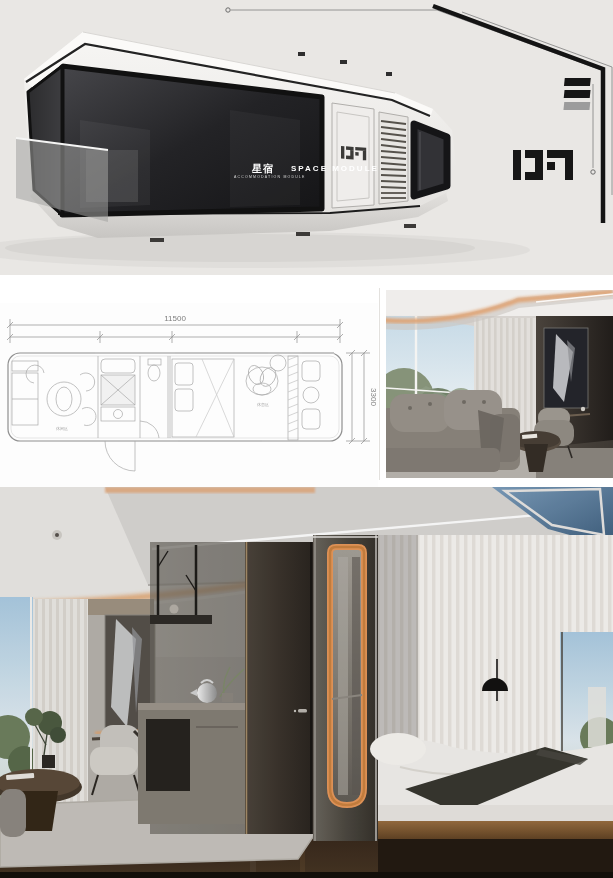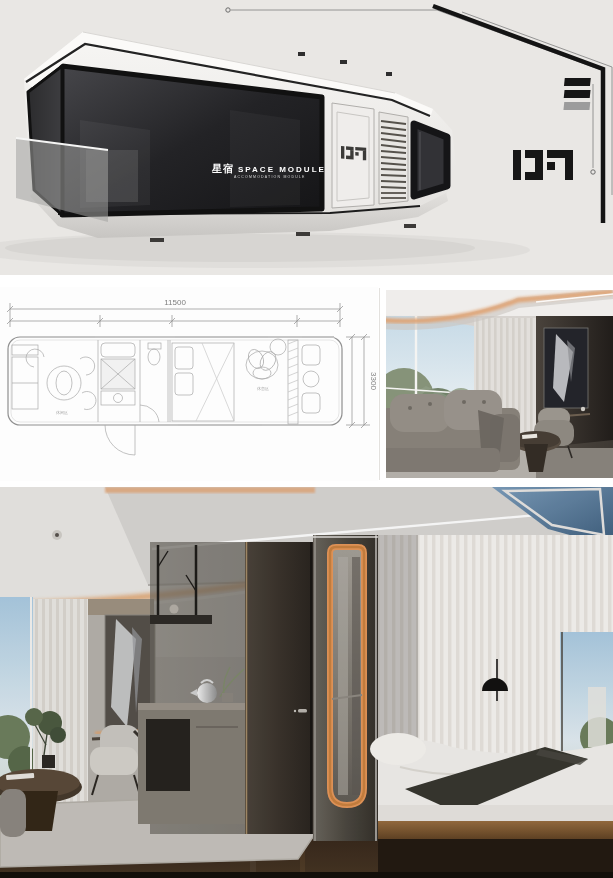--- a/index.html
+++ b/index.html
@@ -3,26 +3,26 @@
 <meta charset="utf-8">
 <style>
   html,body{margin:0;padding:0;background:#fff;}
   .page{position:relative;width:613px;height:878px;background:#fff;overflow:hidden;
         font-family:"Liberation Sans",sans-serif;}
   .abs{position:absolute;}
   
   .hero{left:0;top:0;width:613px;height:275px;background:#e9e7e4;}
   .hero svg{display:block;}
   .brand{left:212px;top:164px;color:#fff;line-height:1;}
-  .brand .row1{display:flex;align-items:flex-end;gap:4px;}
+  .brand .row1{display:flex;align-items:center;gap:17px;margin-left:40px;}
   .brand .cn{font-size:10px;font-weight:bold;letter-spacing:1px;}
   .brand .en{font-size:8px;font-weight:bold;letter-spacing:2px;}
   .brand .sub{font-size:3.5px;letter-spacing:1.2px;color:#d8d8d8;margin-top:2px;margin-left:22px;}
   
-  .plan{left:0;top:287px;width:378px;height:194px;background:#fdfdfd;}
+  .plan{left:0;top:303px;width:378px;height:194px;background:#fdfdfd;}
   .vdiv{left:379px;top:288px;width:1px;height:192px;background:#e3e1de;}
   .photo1{left:386px;top:290px;width:227px;height:188px;overflow:hidden;}
   
   .photo2{left:0;top:487px;width:613px;height:391px;overflow:hidden;}
   text{font-family:"Liberation Sans",sans-serif;}
 </style>
 </head>
 <body>
 
 <div class="page">

